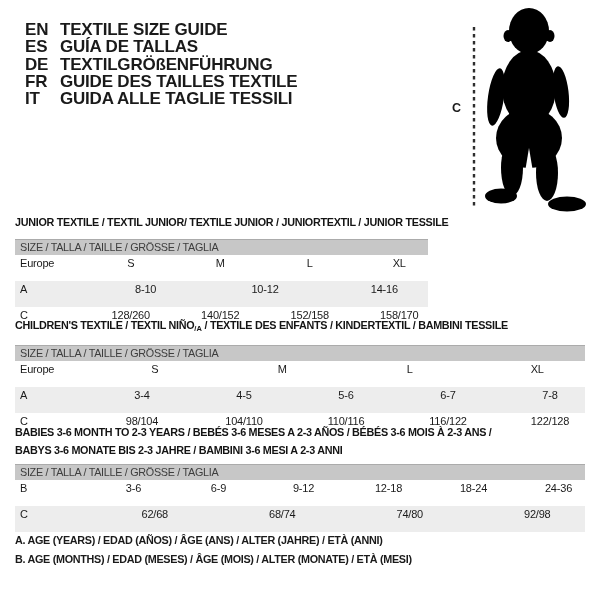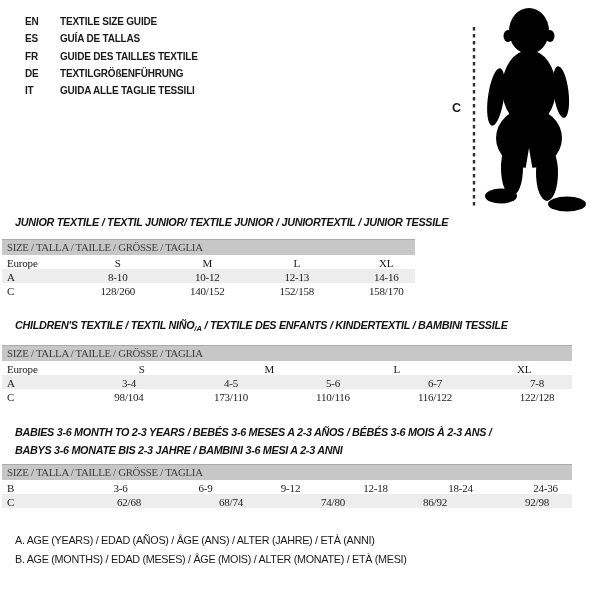--- a/index.html
+++ b/index.html
@@ -2,76 +2,76 @@
 <html style="--bar: #c7c7c7; --shade: #ededed;"><head>
 <meta charset="utf-8">
 <style>
   html,body { margin:0; padding:0; }
   body {
     width:600px; height:600px; background:#ffffff; position:relative; overflow:hidden;
     font-family:"Liberation Sans", sans-serif; color:#1a1a1a; letter-spacing:-0.2px;
   }
 
   
-  .lang-list { position:absolute; left:25px; top:13px; font-weight:bold; font-size:10px; line-height:17.3px; }
+  .lang-list { position:absolute; left:25px; top:21px; font-weight:bold; font-size:17px; line-height:17.3px; }
   .lang-row  { display:flex; }
   .lang-code { width:35px; }
   .lang-label{ white-space:nowrap; }
 
   
   .figure { position:absolute; left:430px; top:0; width:170px; height:218px; }
   .height-label { position:absolute; left:452px; top:101px; font-weight:bold; font-size:12.5px; }
 
   
-  .title { position:absolute; left:15px; font-weight:bold; font-size:10.8px; letter-spacing:-0.3px; white-space:nowrap; color:#141414;font-style:italic; }
+  .title { position:absolute; left:15px; font-weight:bold; font-size:10.8px; letter-spacing:-0.3px; white-space:nowrap; color:#141414; }
   #junior-title  { top:216px; }
   #children-title{ top:319px; }
   #babies-title  { top:424px; line-height:17.5px; }
   .t-sub { font-size:7.5px; vertical-align:-2px; letter-spacing:0; }
 
   
-  .size-table { position:absolute; left:2px;font-family:Liberation Serif, serif; }
+  .size-table { position:absolute; left:15px; }
   #junior-table  { top:239px; width:413px; }
   #children-table{ top:345px; width:570px; }
   #babies-table  { top:464px; width:570px; }
   .size-bar {
     height:16px; line-height:15px; background:var(--bar,#c7c7c7);
     border-top:1px solid #ababab; box-sizing:border-box;
     color:#3d3d3d; font-size:10.8px; padding-left:5px; letter-spacing:-0.3px;
   }
-  .trow { display:flex; height:14px; line-height:17px; font-size:11px;gap:32px; }
+  .trow { display:flex; height:26px; line-height:17px; font-size:11px;gap:32px; }
   .trow.shaded { background:var(--shade,#ededed); }
   .tlbl { padding-left:5px; box-sizing:border-box; }
   .junior .tlbl { width:55px; }
   .wide   .tlbl { width:60px; }
   .tcell { flex:1 1 0; text-align:center; white-space:nowrap; }
 
   
-  .notes { position:absolute; left:15px; top:531px; font-weight:normal; font-size:10.8px; line-height:19.2px; letter-spacing:-0.3px; }
+  .notes { position:absolute; left:15px; top:531px; font-weight:bold; font-size:10.8px; line-height:19.2px; letter-spacing:-0.3px; }
   .note-line { white-space:nowrap; }
 </style>
 </head>
 <body>
 
 <div class="lang-list">
   <div class="lang-row">
     <span class="lang-code">EN</span>
     <span class="lang-label">TEXTILE SIZE GUIDE</span>
   </div>
   <div class="lang-row">
     <span class="lang-code">ES</span>
     <span class="lang-label">GUÍA DE TALLAS</span>
   </div>
   <div class="lang-row">
+    <span class="lang-code">DE</span>
+    <span class="lang-label">TEXTILGRÖßENFÜHRUNG</span>
+  </div>
+  <div class="lang-row">
     <span class="lang-code">FR</span>
     <span class="lang-label">GUIDE DES TAILLES TEXTILE</span>
-  </div>
-  <div class="lang-row">
-    <span class="lang-code">DE</span>
-    <span class="lang-label">TEXTILGRÖßENFÜHRUNG</span>
   </div>
   <div class="lang-row">
     <span class="lang-code">IT</span>
     <span class="lang-label">GUIDA ALLE TAGLIE TESSILI</span>
   </div>
 </div>
 
 <div class="figure">
   <svg width="170" height="218" viewBox="0 0 170 218">
     <line x1="44" y1="27" x2="44" y2="207" stroke="#2e2e2e" stroke-width="2.4" stroke-dasharray="3.5 3.5"></line>
@@ -102,21 +102,20 @@
     <span class="tlbl">Europe</span>
     <span class="tcell">S</span>
     <span class="tcell">M</span>
     <span class="tcell">L</span>
     <span class="tcell">XL</span>
   </div>
   <div class="trow shaded">
     <span class="tlbl">A</span>
     <span class="tcell">8-10</span>
     <span class="tcell">10-12</span>
-    <span class="tcell">12-13</span>
     <span class="tcell">14-16</span>
   </div>
   <div class="trow">
     <span class="tlbl">C</span>
     <span class="tcell">128/260</span>
     <span class="tcell">140/152</span>
     <span class="tcell">152/158</span>
     <span class="tcell">158/170</span>
   </div>
 </div>
@@ -135,21 +134,21 @@
     <span class="tlbl">A</span>
     <span class="tcell">3-4</span>
     <span class="tcell">4-5</span>
     <span class="tcell">5-6</span>
     <span class="tcell">6-7</span>
     <span class="tcell">7-8</span>
   </div>
   <div class="trow">
     <span class="tlbl">C</span>
     <span class="tcell">98/104</span>
-    <span class="tcell">173/110</span>
+    <span class="tcell">104/110</span>
     <span class="tcell">110/116</span>
     <span class="tcell">116/122</span>
     <span class="tcell">122/128</span>
   </div>
 </div>
 
 <div class="title" id="babies-title">
   <div class="note-line">BABIES 3-6 MONTH TO 2-3 YEARS / BEBÉS 3-6 MESES A 2-3 AÑOS / BÉBÉS 3-6 MOIS À 2-3 ANS /</div>
   <div class="note-line">BABYS 3-6 MONATE BIS 2-3 JAHRE / BAMBINI 3-6 MESI A 2-3 ANNI</div>
 </div>
@@ -162,21 +161,20 @@
     <span class="tcell">9-12</span>
     <span class="tcell">12-18</span>
     <span class="tcell">18-24</span>
     <span class="tcell">24-36</span>
   </div>
   <div class="trow shaded">
     <span class="tlbl">C</span>
     <span class="tcell">62/68</span>
     <span class="tcell">68/74</span>
     <span class="tcell">74/80</span>
-    <span class="tcell">86/92</span>
     <span class="tcell">92/98</span>
   </div>
 </div>
 
 <div class="notes">
   <div class="note-line">A. AGE (YEARS) / EDAD (AÑOS) / ÂGE (ANS) / ALTER (JAHRE) / ETÀ (ANNI)</div>
   <div class="note-line">B. AGE (MONTHS) / EDAD (MESES) / ÂGE (MOIS) / ALTER (MONATE) / ETÀ (MESI)</div>
 </div>
 
 </body></html>

